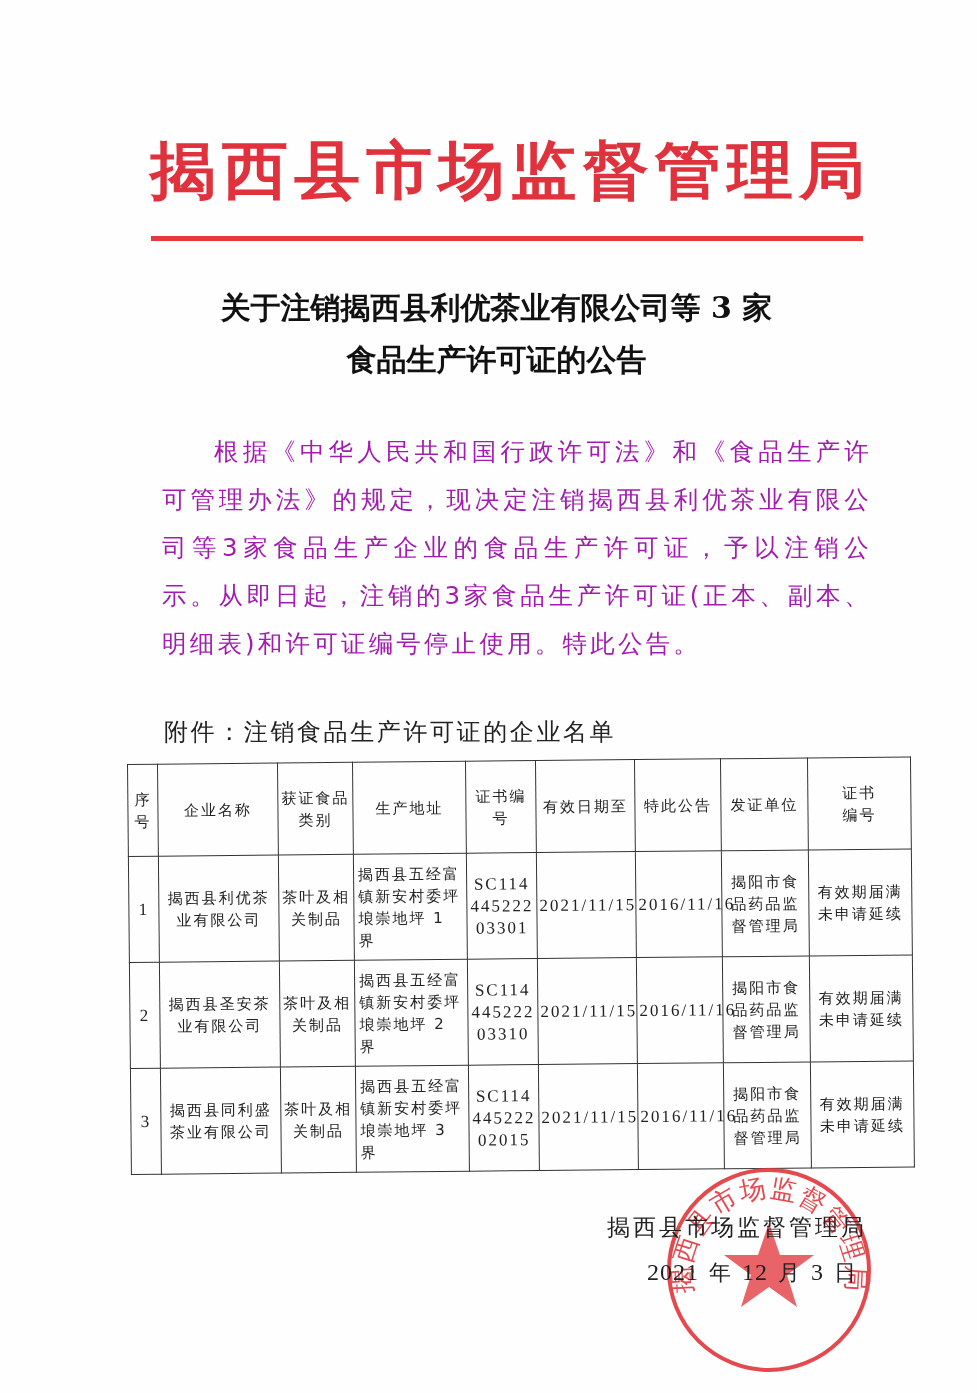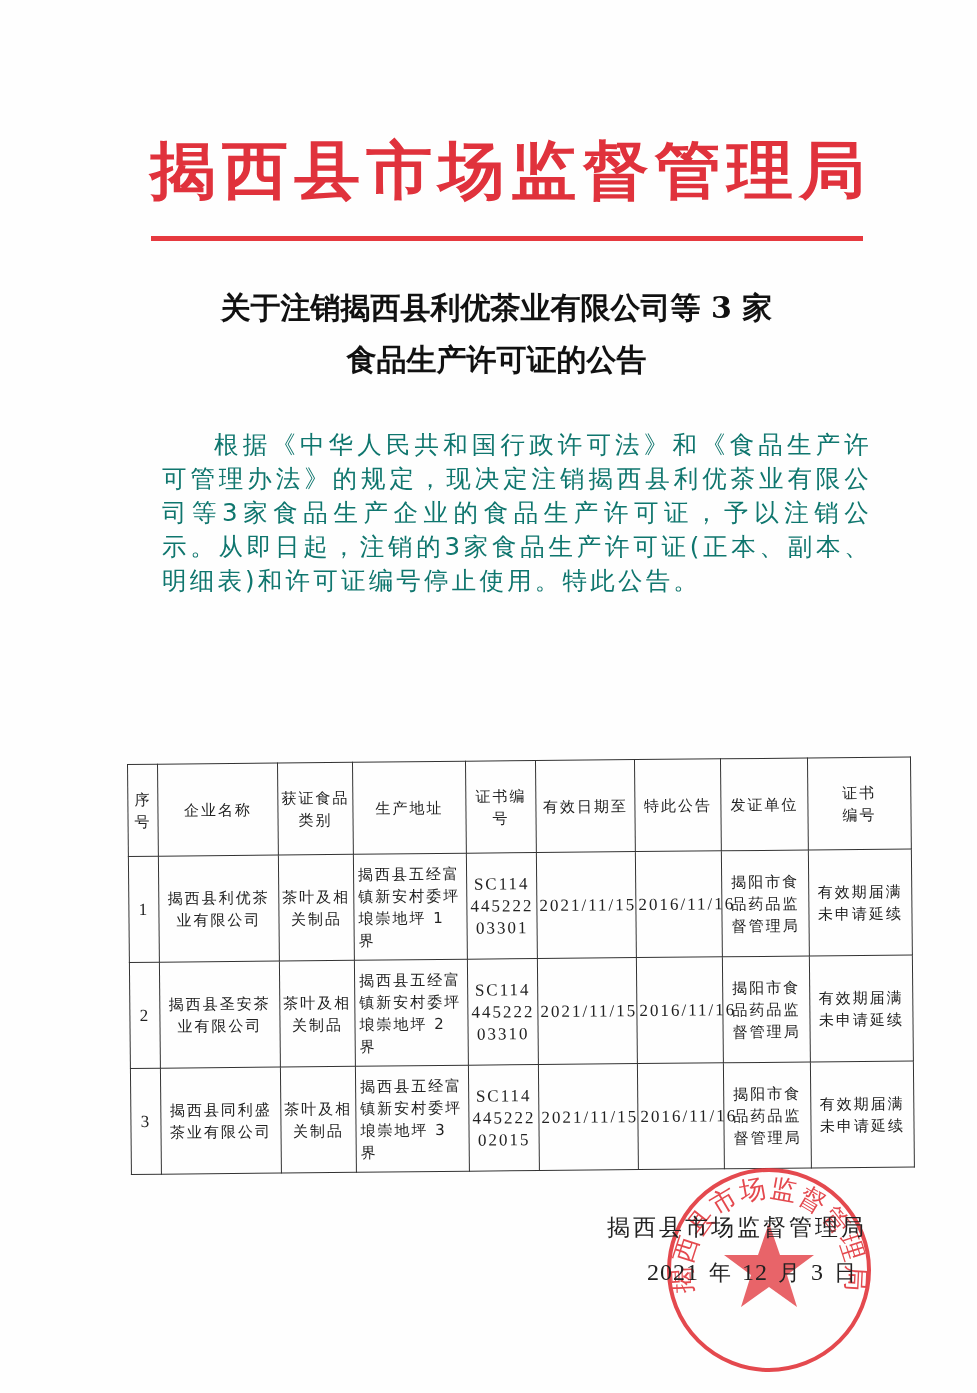--- a/index.html
+++ b/index.html
@@ -13,21 +13,21 @@
               font-family: "DejaVu Serif", serif; }
   .masthead span { display: inline-block; transform: scaleY(0.95); }
   .red-rule { position: absolute; left: 151px; top: 236px; width: 712px; height: 5px; background: #e6393f; }
 
   .doc-title { position: absolute; left: 0; width: 977px; text-align: center;
                font-weight: bold; font-size: 30px; color: #111; letter-spacing: 0px; }
   .doc-title.l1 { top: 288px; left: 8px; }
   .doc-title.l2 { top: 340px; left: 8px; }
 
   .body-text { position: absolute; left: 162px; top: 428px; width: 710px;
-               font-size: 24.5px; line-height: 34px; color: #0f766e;
+               font-size: 24.5px; line-height: 48px; color: #a21caf;
                font-family: "DejaVu Sans", sans-serif; letter-spacing: 3.2px;
                text-align: justify; text-indent: 52px; }
 
   .attachment { position: absolute; left: 164px; top: 716px; font-size: 24px;
                 font-family: "DejaVu Sans", sans-serif; letter-spacing: 2.6px; color: #222; }
 
   table.grid { position: absolute; left: 127px; top: 764px; width: 783px; height: 409px;
                border-collapse: collapse; table-layout: fixed;
                font-family: "DejaVu Sans", sans-serif; font-size: 15px; color: #222;
                transform: rotate(-0.55deg); transform-origin: left top; }
@@ -63,20 +63,21 @@
       <span>理</span>
       <span>局</span>
     </div>
   <div class="red-rule"></div>
 
   <div class="doc-title l1">关于注销揭西县利优茶业有限公司等 3 家</div>
   <div class="doc-title l2">食品生产许可证的公告</div>
 
   <div class="body-text">根据《中华人民共和国行政许可法》和《食品生产许可管理办法》的规定，现决定注销揭西县利优茶业有限公司等3家食品生产企业的食品生产许可证，予以注销公示。从即日起，注销的3家食品生产许可证(正本、副本、明细表)和许可证编号停止使用。特此公告。</div>
 
+  <div class="attachment">附件：注销食品生产许可证的企业名单</div>
 
   <table class="grid">
     <colgroup>
       <col style="width:30px">
         <col style="width:120px">
         <col style="width:75px">
         <col style="width:113px">
       <col style="width:70px">
         <col style="width:99px">
         <col style="width:86px">

